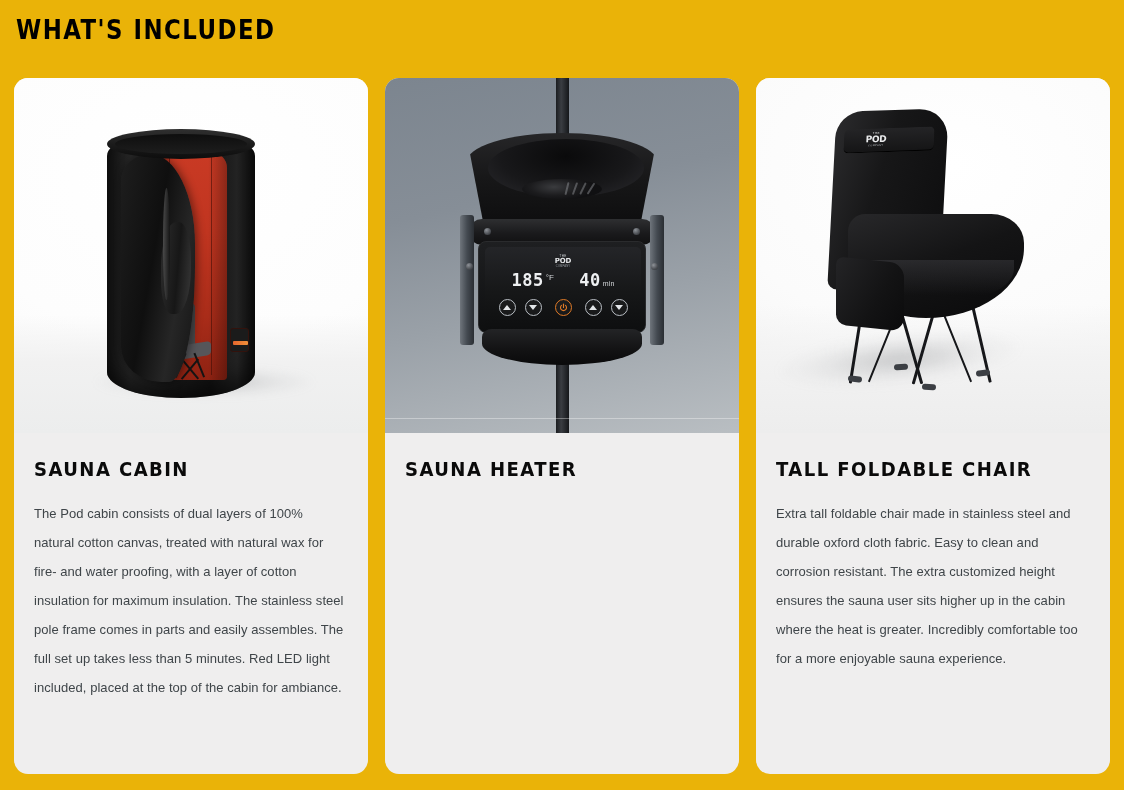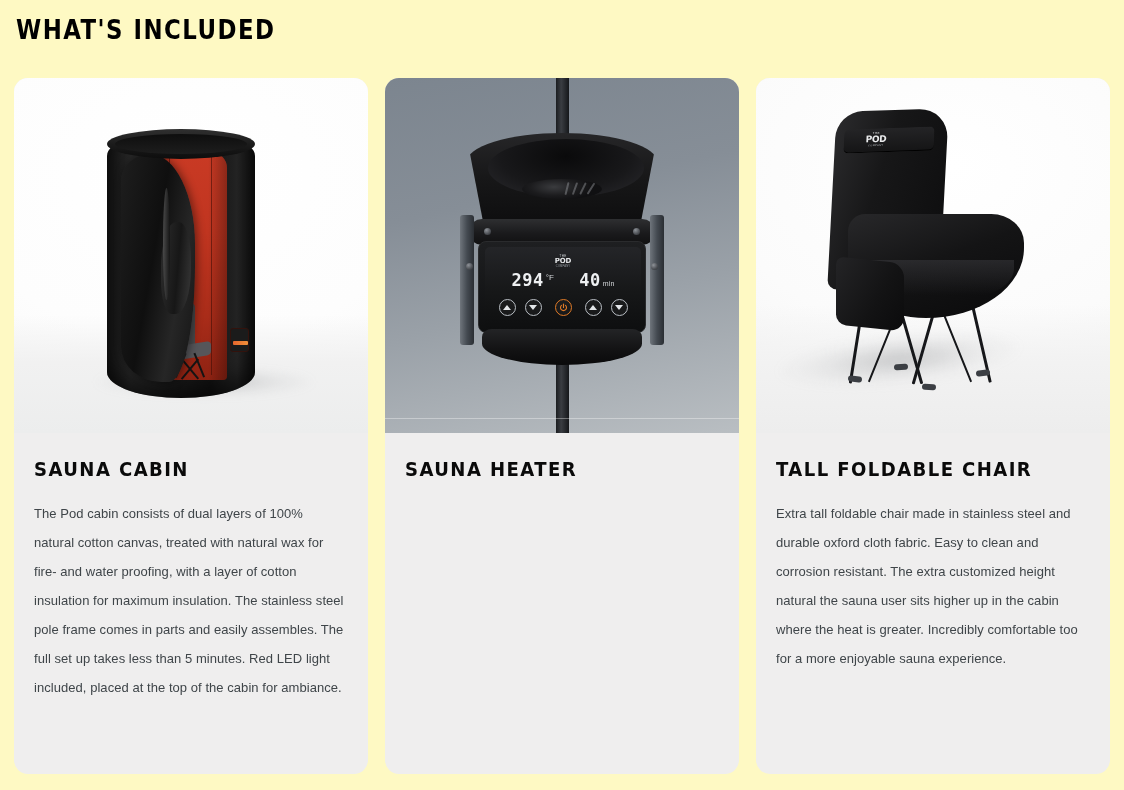--- a/index.html
+++ b/index.html
@@ -9,21 +9,21 @@
     height: 790px;
     background: #ffffff;
     font-family: "Liberation Sans", sans-serif;
     overflow: hidden;
   }
 
   .page {
     position: relative;
     width: 1124px;
     height: 790px;
-    background: #fef9c3;
+    background: #eab308;
   }
 
   
   .section-title {
     position: absolute;
     left: 16px;
     top: 13px;
     font-size: 27px;
     font-weight: 900;
     letter-spacing: 1.6px;
@@ -681,21 +681,21 @@
             <div class="heater-screen">
 
               <div class="heater-brand">
                 <div class="heater-brand-top">THE</div>
                 <div class="heater-brand-main">POD</div>
                 <div class="heater-brand-sub">COMPANY</div>
               </div>
 
               <div class="heater-readouts">
                 <div class="readout">
-                  <span class="readout-value">294</span>
+                  <span class="readout-value">185</span>
                   <span class="readout-unit deg">°F</span>
                 </div>
                 <div class="readout">
                   <span class="readout-value">40</span>
                   <span class="readout-unit">min</span>
                 </div>
               </div>
 
               <div class="heater-buttons">
                 <div class="hbtn">
@@ -758,18 +758,18 @@
           <div class="chair-logo">
             <div class="chair-logo-top">THE</div>
             <div class="chair-logo-main">POD</div>
             <div class="chair-logo-sub">COMPANY</div>
           </div>
         </div>
       </div>
 
       <div class="card-body">
         <h2 class="card-title">TALL FOLDABLE CHAIR</h2>
-        <p class="card-text">Extra tall foldable chair made in stainless steel and durable oxford cloth fabric. Easy to clean and corrosion resistant. The extra customized height natural the sauna user sits higher up in the cabin where the heat is greater. Incredibly comfortable too for a more enjoyable sauna experience.</p>
+        <p class="card-text">Extra tall foldable chair made in stainless steel and durable oxford cloth fabric. Easy to clean and corrosion resistant. The extra customized height ensures the sauna user sits higher up in the cabin where the heat is greater. Incredibly comfortable too for a more enjoyable sauna experience.</p>
       </div>
     </div>
 
   </div>
 </div>
 
 </body></html>

